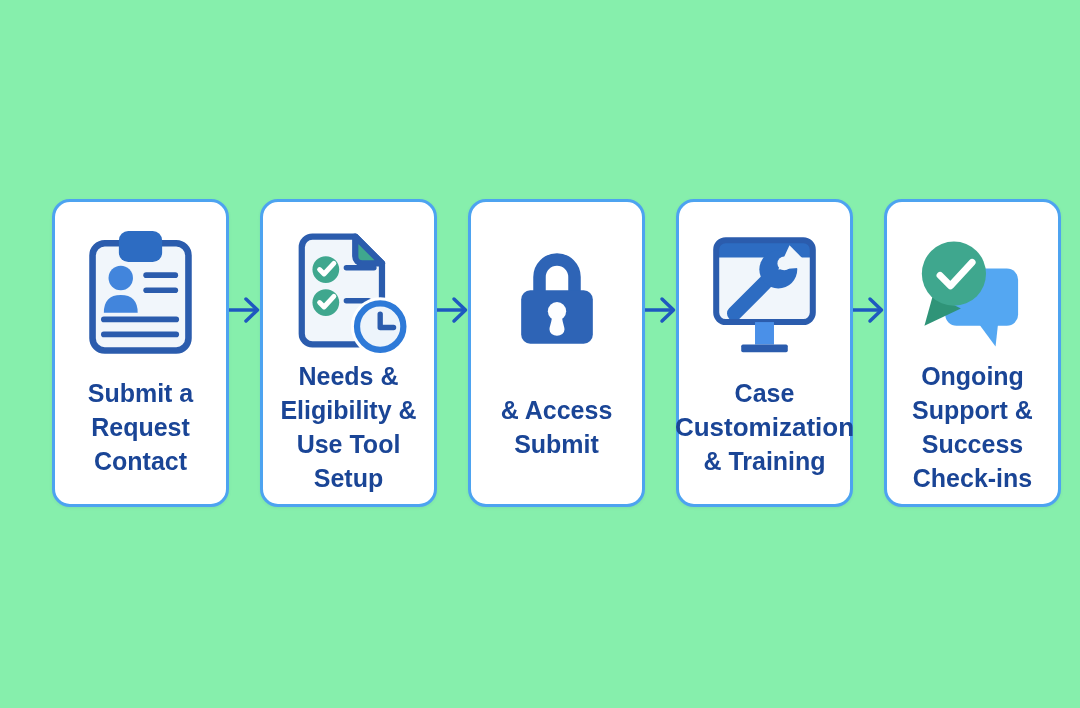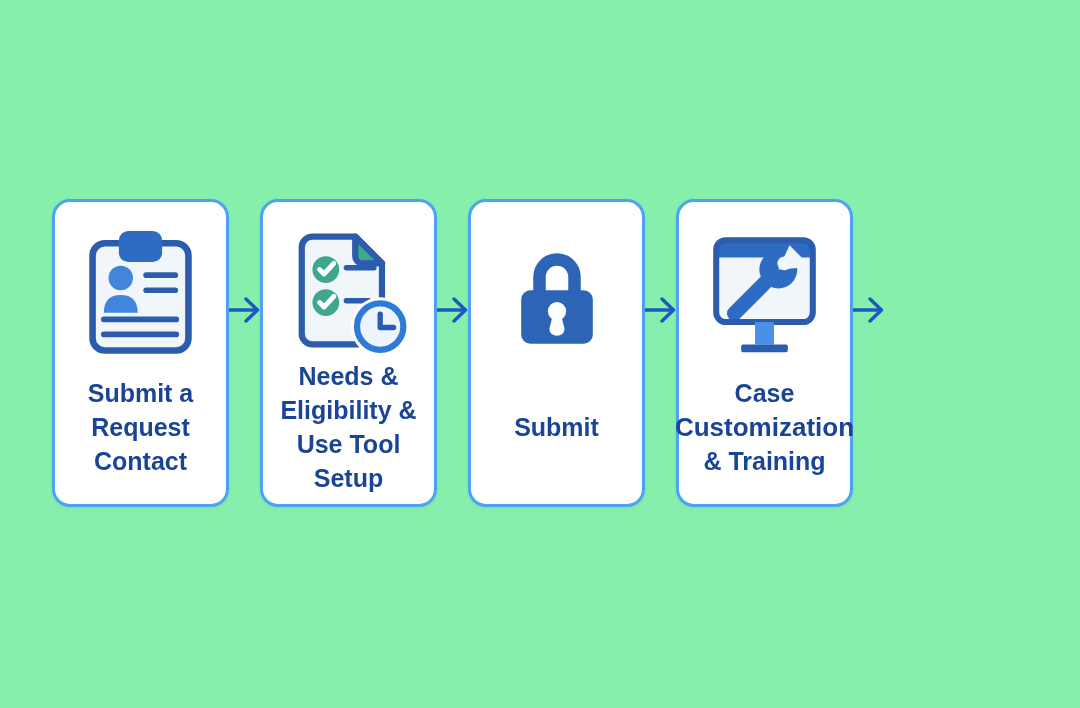--- a/index.html
+++ b/index.html
@@ -165,20 +165,21 @@
     <section class="card">
       <div class="icon-box">
         <svg viewBox="0 0 120 126" width="100" height="105" aria-hidden="true">
           <path d="M39,64 V42 a21,21 0 0 1 42,0 V64" fill="none" stroke="var(--lock-blue)" stroke-width="15"></path>
           <rect x="17" y="58" width="86" height="64" rx="11" class="f-lock"></rect>
           <circle cx="60" cy="83" r="11" class="f-white"></circle>
           <path d="M54,88 c0,8 -3,13 -3,17 a9,7.5 0 0 0 18,0 c0,-4 -3,-9 -3,-17 z" class="f-white"></path>
         </svg>
       </div>
       <div class="label">
+        <span>&amp; Access</span>
         <span>Submit</span>
       </div>
     </section>
 
     <div class="arrow-gap">
       <svg viewBox="0 0 31 30" width="31" height="30" aria-hidden="true">
         <g class="s-arrow" stroke-width="3.5" fill="none" stroke-linecap="round" stroke-linejoin="round">
           <line x1="0" y1="15" x2="27" y2="15"></line>
           <polyline points="17,4 28.5,15 17,26"></polyline>
         </g>
@@ -208,15 +209,32 @@
 
     <div class="arrow-gap">
       <svg viewBox="0 0 31 30" width="31" height="30" aria-hidden="true">
         <g class="s-arrow" stroke-width="3.5" fill="none" stroke-linecap="round" stroke-linejoin="round">
           <line x1="0" y1="15" x2="27" y2="15"></line>
           <polyline points="17,4 28.5,15 17,26"></polyline>
         </g>
       </svg>
     </div>
 
+    <section class="card">
+      <div class="icon-box">
+        <svg viewBox="0 0 124 128" width="108" height="111" aria-hidden="true">
+          <rect x="30" y="34" width="84" height="66" rx="13" class="f-sky"></rect>
+          <path d="M68,97 L88,124 L91,97 z" class="f-sky"></path>
+          <path d="M16,64 L6,100 L48,80 z" class="f-tealdark"></path>
+          <circle cx="40" cy="40" r="37" class="f-teal"></circle>
+          <path d="M24,42 l12,12 l25,-27" fill="none" class="s-white" stroke-width="8" stroke-linecap="round" stroke-linejoin="round"></path>
+        </svg>
+      </div>
+      <div class="label">
+        <span>Ongoing</span>
+        <span>Support &amp;</span>
+        <span>Success</span>
+        <span>Check-ins</span>
+      </div>
+    </section>
 
   </div>
 </div>
 
 </body></html>

